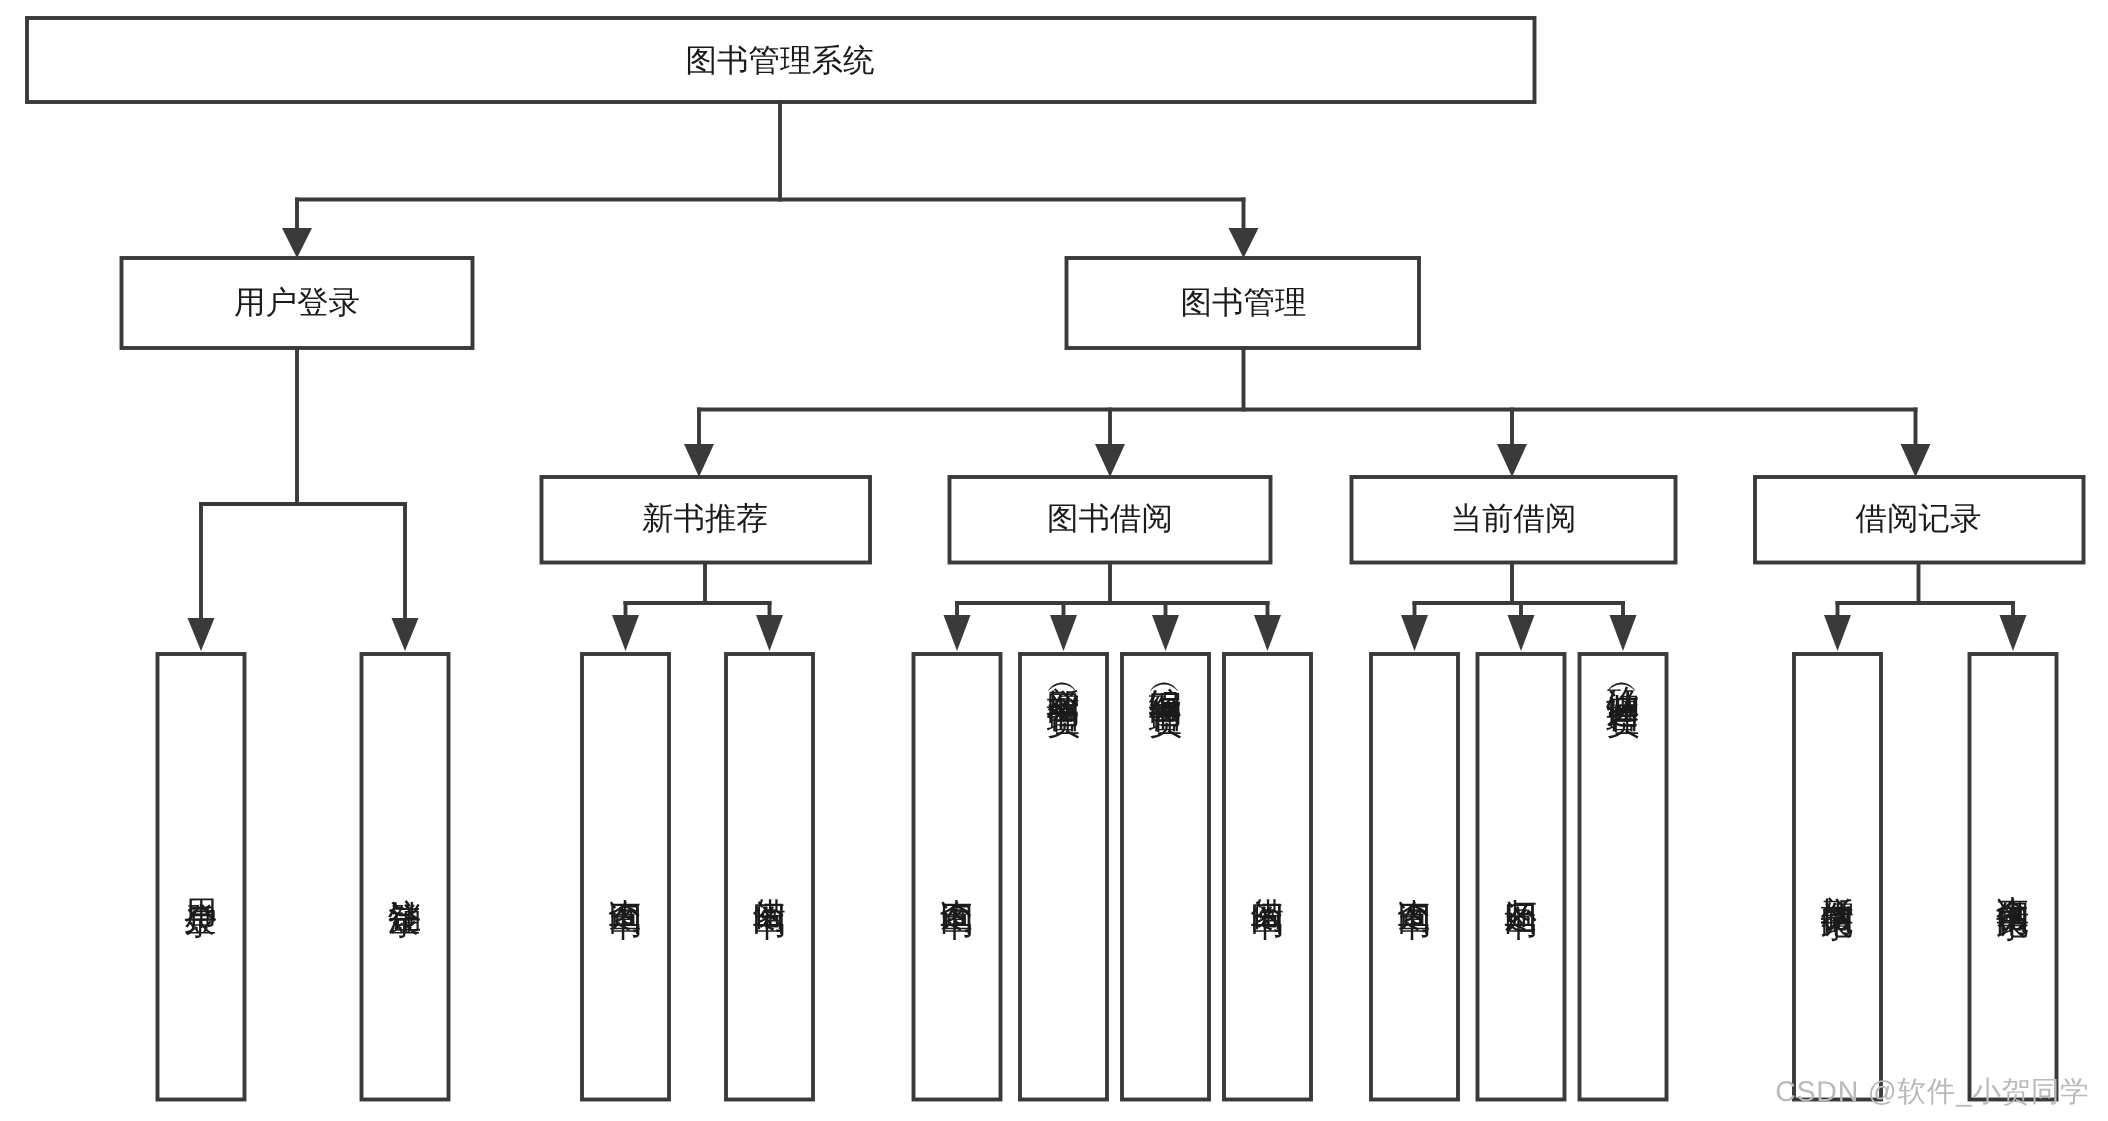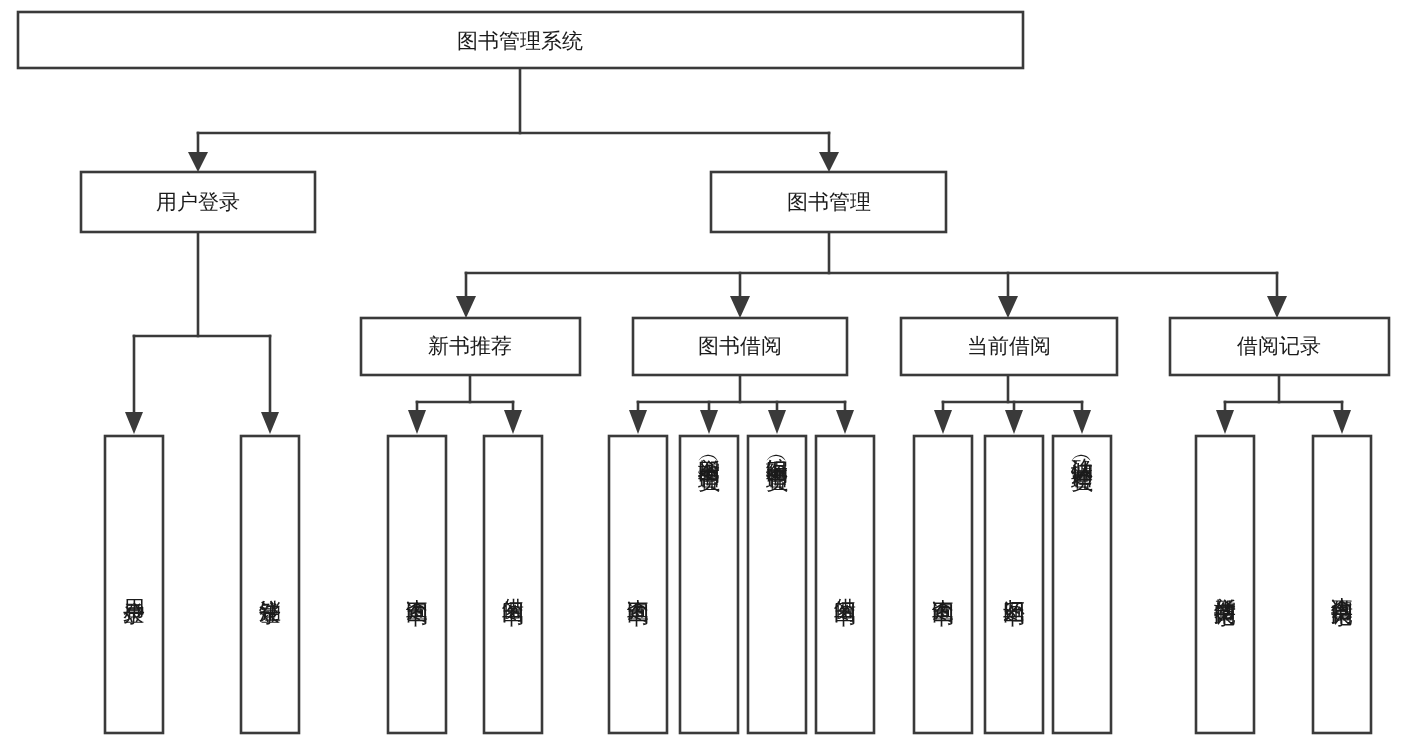--- a/index.html
+++ b/index.html
@@ -251,13 +251,14 @@
     <span class="vtext">确认归还（管理员）</span>
   </div>
 
   <div class="vtext-wrap" style="left:1196px; top:436px; width:58px; height:297px;">
     <span class="vtext">新增借阅记录</span>
   </div>
   <div class="vtext-wrap" style="left:1313px; top:436px; width:58px; height:297px;">
     <span class="vtext">查询借阅记录</span>
   </div>
 
+  <div class="watermark">CSDN @软件_小贺同学</div>
 </div>
 
 </body></html>

